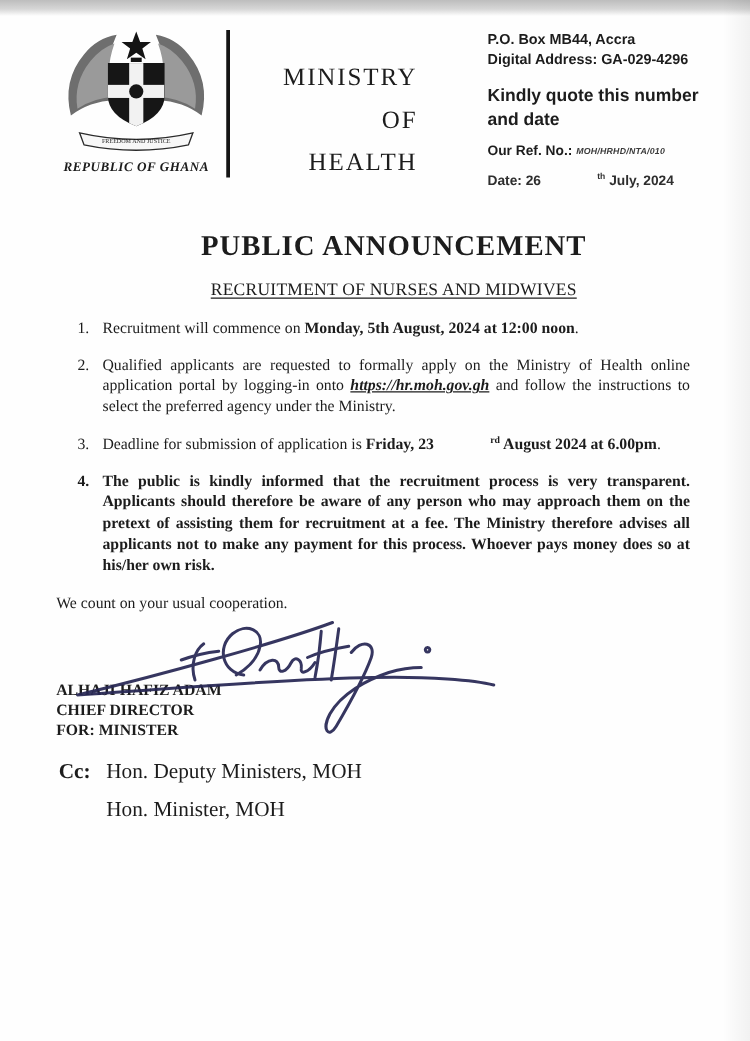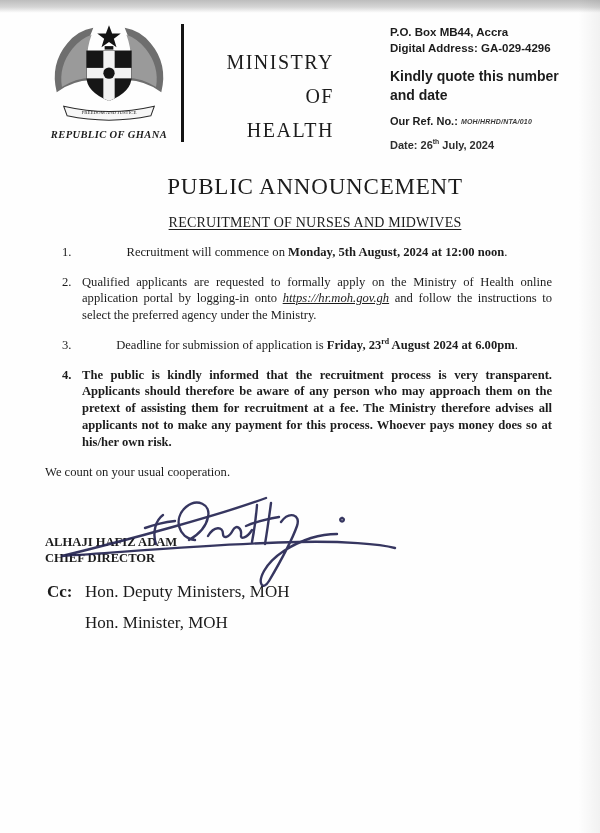--- a/index.html
+++ b/index.html
@@ -46,41 +46,41 @@
     font-weight:bold;font-size:11.5px;line-height:1.35;
     margin-top:3px;
   }
   .contact-gap{height:11px;}
   .ref-line{margin-top:9px;font-size:11px;white-space:nowrap;}
   .ref-value{
     font-size:7px;font-style:italic;letter-spacing:0.2px;color:#3a3a3a;
     vertical-align:1px;
   }
   .date-line{margin-top:9px;font-size:11px;color:#2e2e2e;}
-  sup{font-size:0.62em;vertical-align:super;line-height:0;}
+  sup{font-size:0.62em;vertical-align:super;line-height:0;margin-left:45px;}
   
   .doc-title{
-    text-align:center;font-size:23px;font-weight:normal;letter-spacing:0.8px;
-    margin-top:20px;
+    text-align:center;font-size:23px;font-weight:bold;letter-spacing:0.8px;
+    margin-top:30px;
   }
   .doc-subtitle{
     text-align:center;font-size:14px;font-weight:normal;letter-spacing:0.2px;
     margin-top:15px;
   }
   .doc-subtitle span{text-decoration:underline;text-underline-offset:2px;}
   
   .body-text{font-size:12.6px;line-height:1.33;}
   .intro{margin-top:20px;text-align:justify;padding-right:33px;}
   .num-list{margin-top:13px;padding-right:33px;}
   .item{display:flex;margin-top:13px;}
   .item-num{flex:0 0 20px;margin-left:17px;}
-  .item-body{flex:1 1 auto;text-align:center;}
+  .item-body{flex:1 1 auto;}
   .just{text-align:justify;}
   .bold{font-weight:bold;}
-  .url-link{font-weight:normal;font-style:italic;text-decoration:underline;}
+  .url-link{font-weight:bold;font-style:italic;text-decoration:underline;}
   .closing{margin-top:15px;font-size:12.6px;}
   
   .sig-wrap{position:absolute;left:48px;top:488px;width:350px;height:112px;pointer-events:none;}
   .signatory{margin-top:55px;font-weight:bold;font-size:12.6px;line-height:1.24;}
   
   .cc-block{display:flex;margin-top:15px;font-size:17px;}
   .cc-label{flex:0 0 38px;font-weight:bold;margin-left:2px;}
   .cc-list div{margin-bottom:11px;}
 </style>
 </head>
@@ -177,20 +177,21 @@
         <span class="item-num bold">4.</span>
         <span class="item-body just bold">The public is kindly informed that the recruitment process is very transparent. Applicants should therefore be aware of any person who may approach them on the pretext of assisting them for recruitment at a fee. The Ministry therefore advises all applicants not to make any payment for this process. Whoever pays money does so at his/her own risk.</span>
       </div>
     </div>
 
     <div class="closing">We count on your usual cooperation.</div>
 
     <div class="signatory">
       <div>ALHAJI HAFIZ ADAM</div>
       <div>CHIEF DIRECTOR</div>
+      <div>FOR: MINISTER</div>
     </div>
 
     <div class="cc-block">
       <div class="cc-label">Cc:</div>
       <div class="cc-list">
         <div>Hon. Deputy Ministers, MOH</div>
         <div>Hon. Minister, MOH</div>
       </div>
     </div>
   </div>

